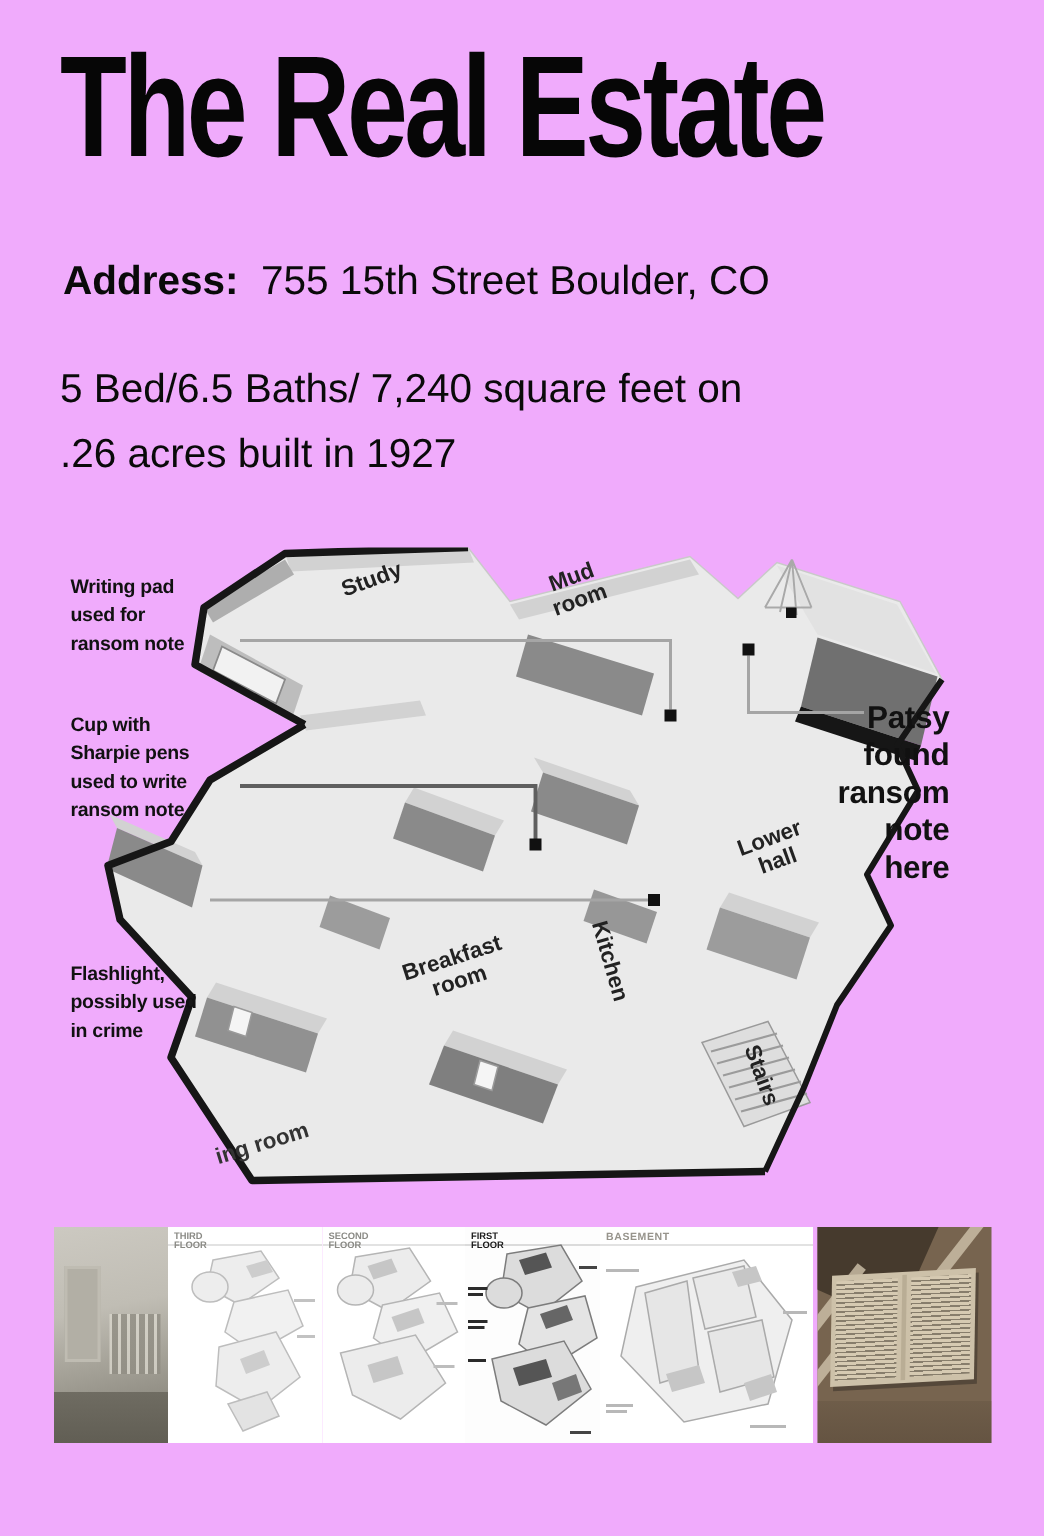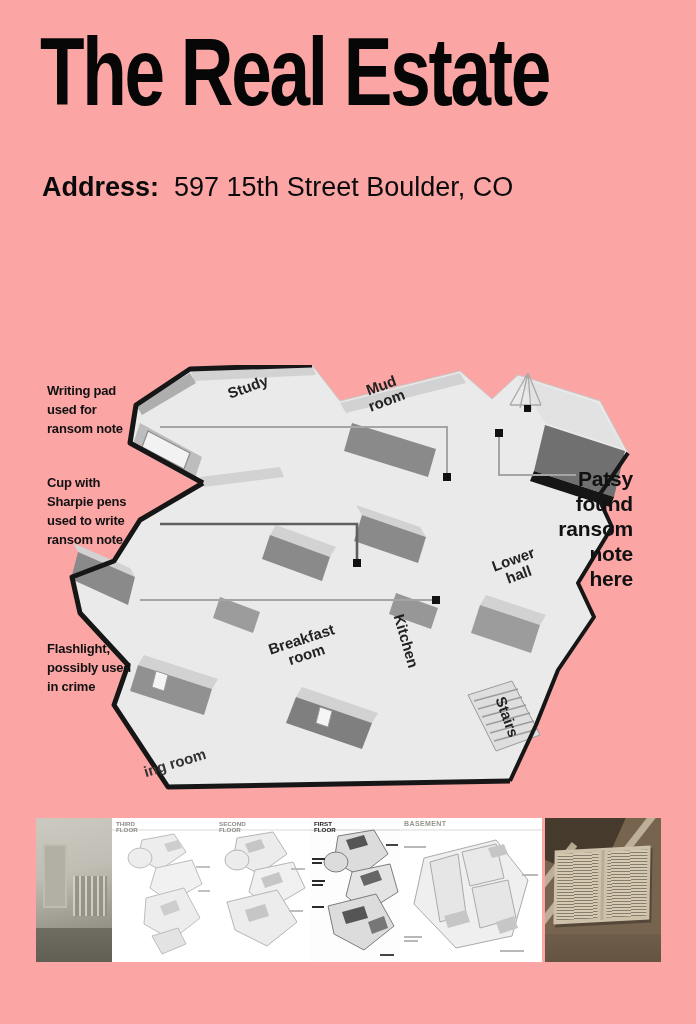--- a/index.html
+++ b/index.html
@@ -1,18 +1,18 @@
 <!DOCTYPE html>
 <html><head>
 <meta charset="utf-8">
 <style>
   * { margin:0; padding:0; box-sizing:border-box; }
   html,body { width:696px; height:1024px; background:#ffffff;
     font-family:"Liberation Sans", sans-serif; color:#0a0a0a; overflow:hidden; }
-  .page { position:relative; width:696px; height:1024px; background:#fca5a5; }
+  .page { position:relative; width:696px; height:1024px; background:#f0abfc; }
 
   
   .headline { position:absolute; left:40px; top:24px; font-size:96px; line-height:1;
     font-weight:bold; letter-spacing:-3px; transform:scaleX(0.76); transform-origin:left top;
     white-space:nowrap; color:#060606; }
   .address-line { position:absolute; left:42px; top:172px; font-size:27px; white-space:nowrap; }
   .address-line .lbl { font-weight:bold; }
   .address-line .val { margin-left:15px; }
   .facts { position:absolute; left:40px; top:238px; font-size:27px; line-height:43px;
     white-space:pre-wrap; }
@@ -75,23 +75,25 @@
     background:linear-gradient(#6b5a47,#5d4d3c); opacity:.7; }
 </style>
 </head>
 <body>
 
 <div class="page">
 
   <h1 class="headline">The Real Estate</h1>
 
   <p class="address-line">
-    <span class="lbl">Address:</span><span class="val">597 15th Street Boulder, CO</span>
+    <span class="lbl">Address:</span><span class="val">755 15th Street Boulder, CO</span>
   </p>
 
+  <p class="facts multiline"> 5 Bed/6.5 Baths/ 7,240 square feet on
+.26 acres built in 1927</p>
 
   <div class="figure">
     <svg width="600" height="425" viewBox="0 0 600 425">
 
       <path d="M150,4 L272,0 L300,36 L420,6 L452,34 L478,10 L560,36 L588,88 L558,132 L572,162 L538,218 L554,252 L518,305 L470,416 L128,422 L74,340 L88,300 L40,248 L32,212 L74,196 L100,155 L163,118 L90,78 L96,40 Z" fill="#eaeaea" stroke="#c9c9c9" stroke-width="1"></path>
 
       <g fill="#d2d2d2">
         <polygon points="150,4 272,0 276,10 154,16"></polygon>
         <polygon points="300,38 420,8 426,18 306,48"></polygon>
         <polygon points="160,112 240,102 244,112 164,122"></polygon>

